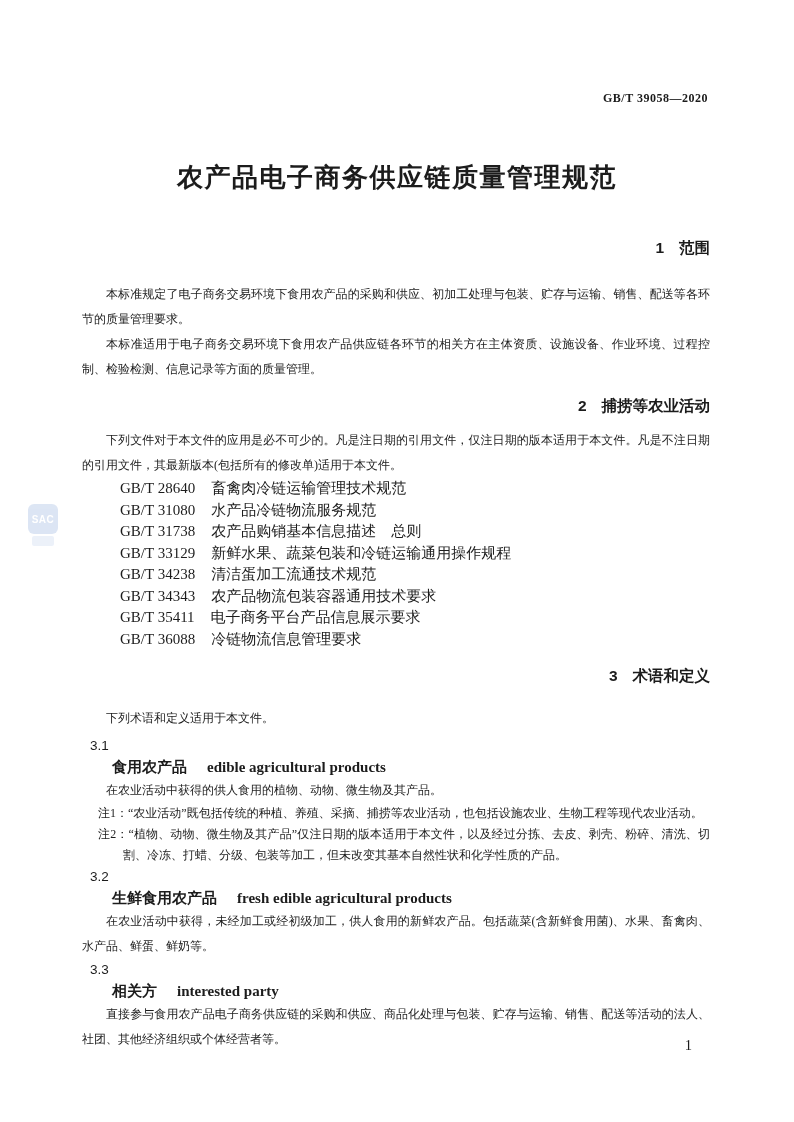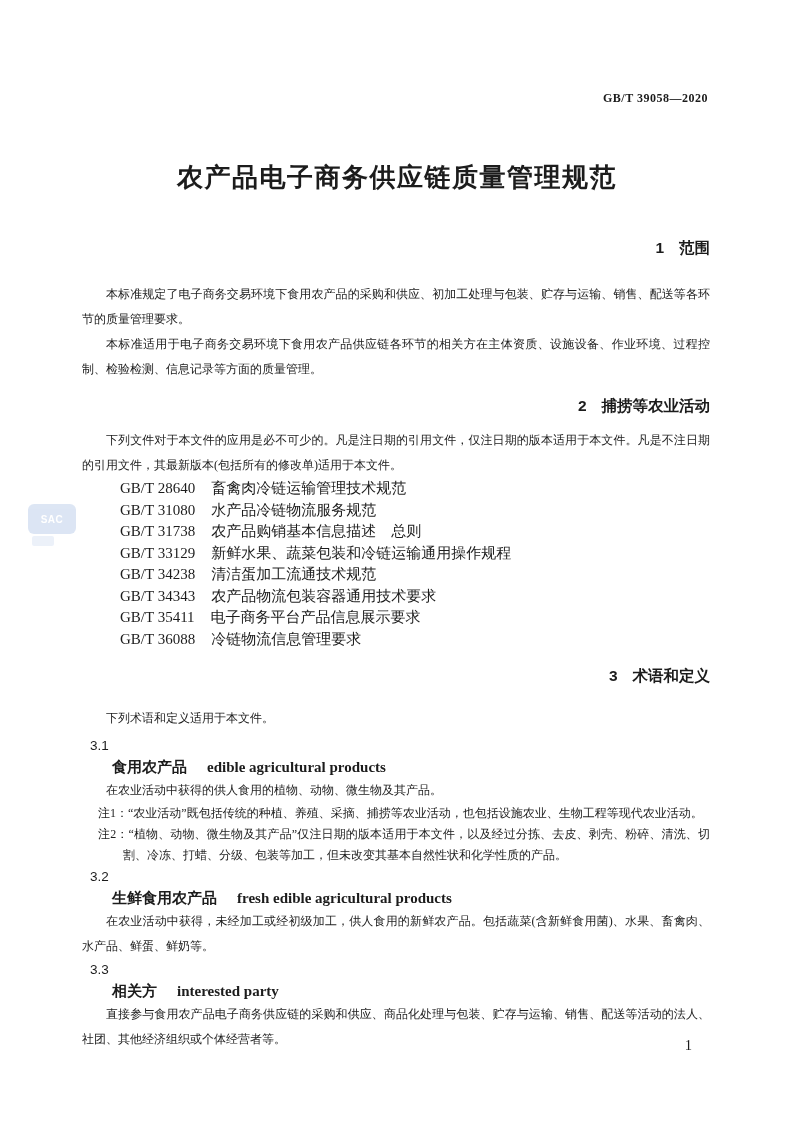--- a/index.html
+++ b/index.html
@@ -88,21 +88,21 @@
     text-align:justify;
   }
   .page-num{
     position:absolute;
     right:102px;
     bottom:68px;
     font-size:14.5px;
   }
   .watermark{position:absolute;left:28px;top:504px;opacity:.9;}
   .wm-badge{
-    width:48px;height:30px;
+    width:30px;height:30px;
     background:#d9e3f3;
     border-radius:6px;
     display:flex;align-items:center;justify-content:center;
     color:#ffffff;
     font-family:"Liberation Sans","DejaVu Sans",sans-serif;
     font-weight:bold;
     font-size:10px;
     letter-spacing:.5px;
   }
   .wm-tab{

